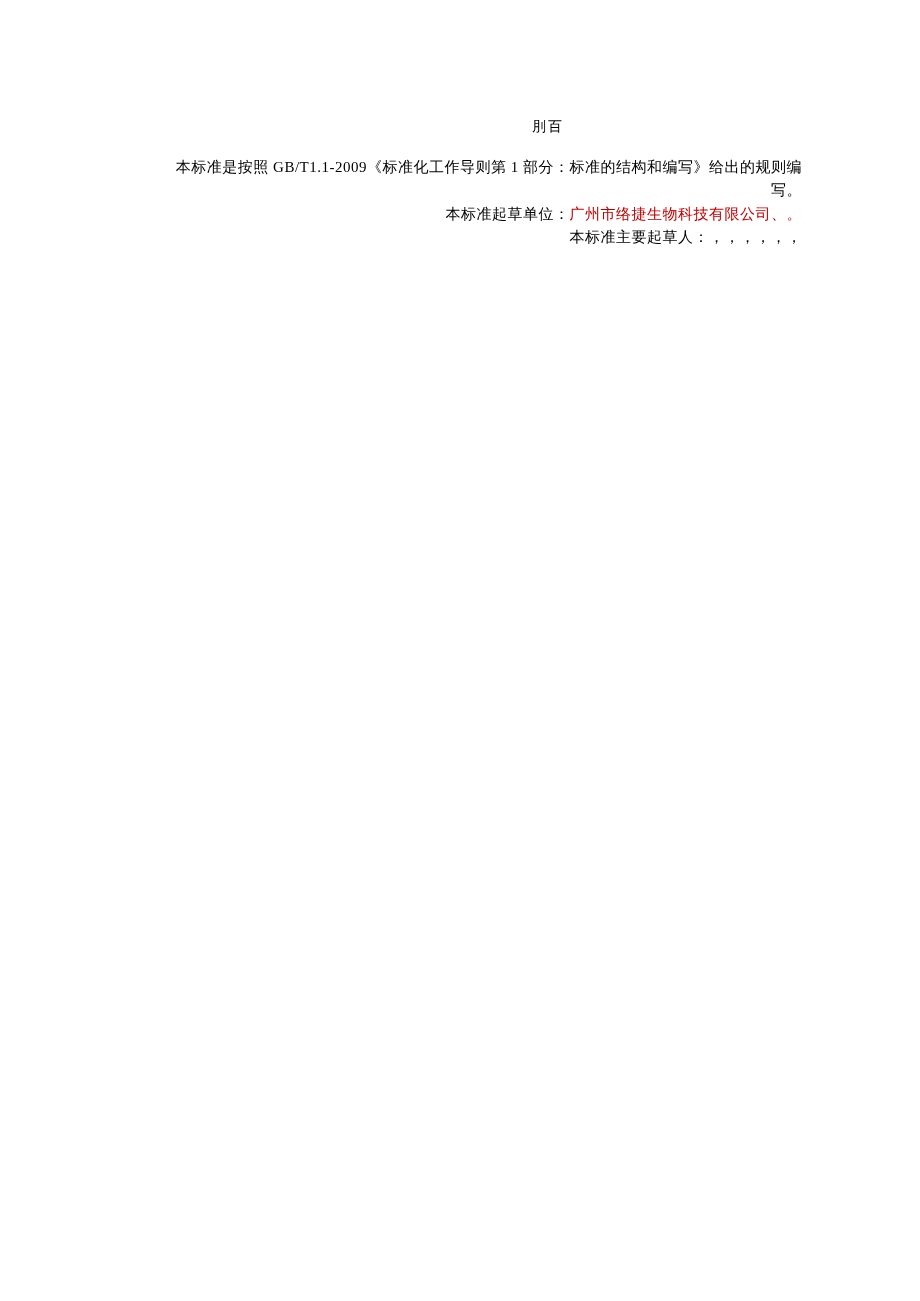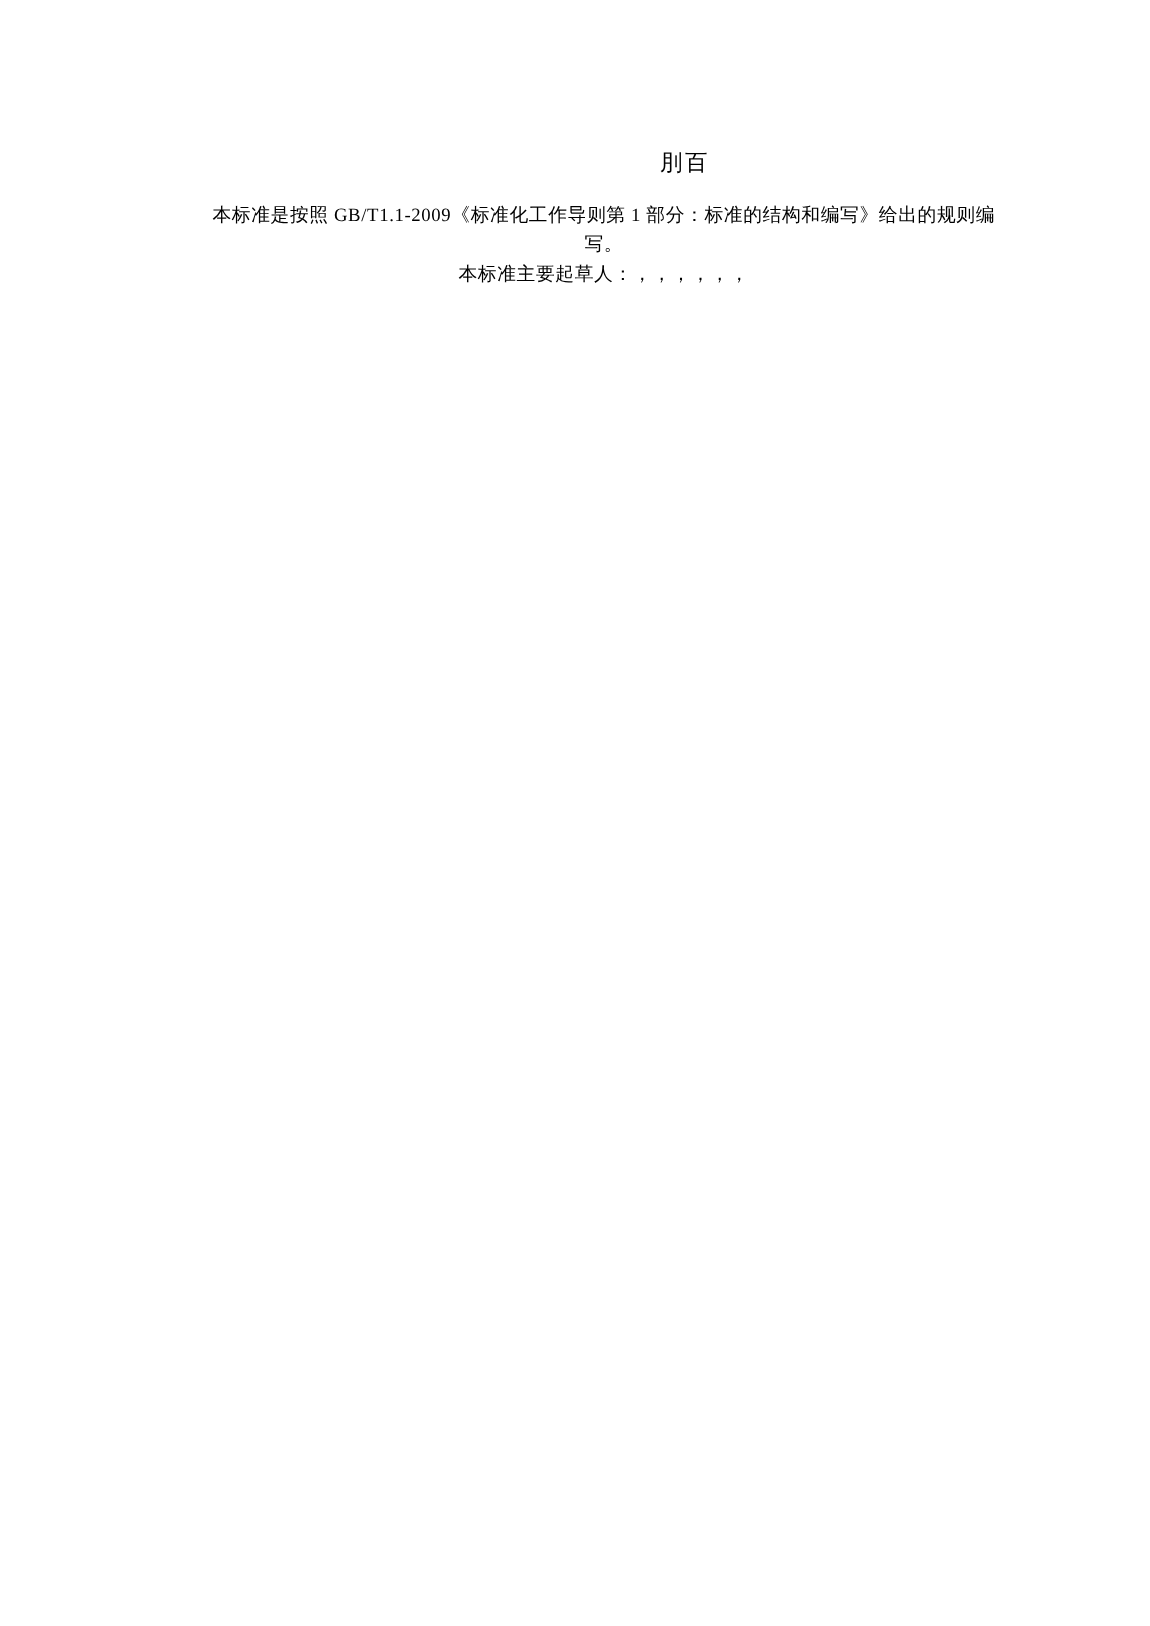--- a/index.html
+++ b/index.html
@@ -13,37 +13,38 @@
     background: #ffffff;
     font-family: "SimSun", "宋体", serif;
     font-size: 15px;
     color: #000000;
     padding-top: 118px;
     padding-left: 164px;
     padding-right: 118px;
   }
   .title {
     text-align: center;
-    font-size: 18px;
+    font-size: 14px;
     margin-bottom: 20px;
     letter-spacing: 2px;
     padding-left: 130px;
   }
   .content {
     line-height: 1.55;
     letter-spacing: 0.5px;
   }
   .para {
-    text-align: center;
+    text-align: right;
   }
   .highlight {
     color: #c00000;
   }
 </style>
 </head>
 <body>
 
 <div class="title">刖百</div>
 
 <div class="content">
   <div class="para">本标准是按照 GB/T1.1-2009《标准化工作导则第 1 部分：标准的结构和编写》给出的规则编写。</div>
+  <div class="para"><span>本标准起草单位：</span><span class="highlight">广州市络捷生物科技有限公司、。</span></div>
   <div class="para">本标准主要起草人：，，，，，，</div>
 </div>
 
 </body></html>

